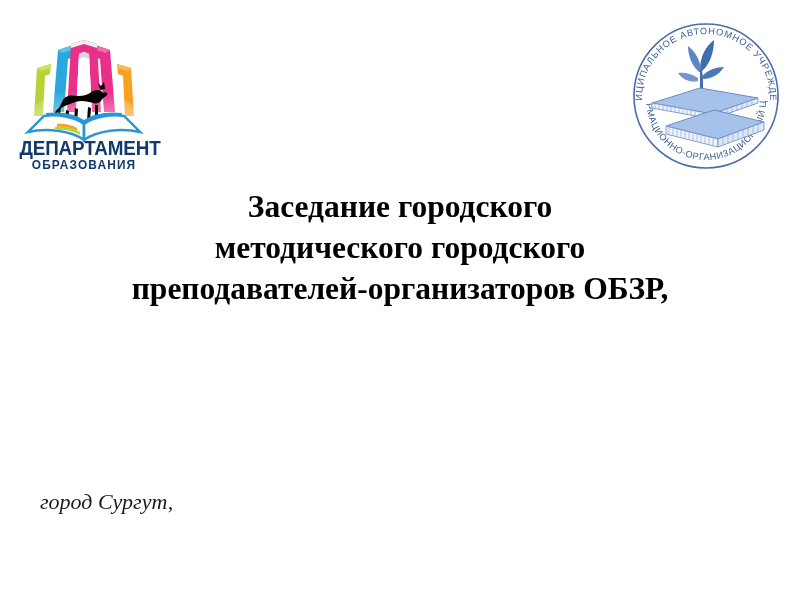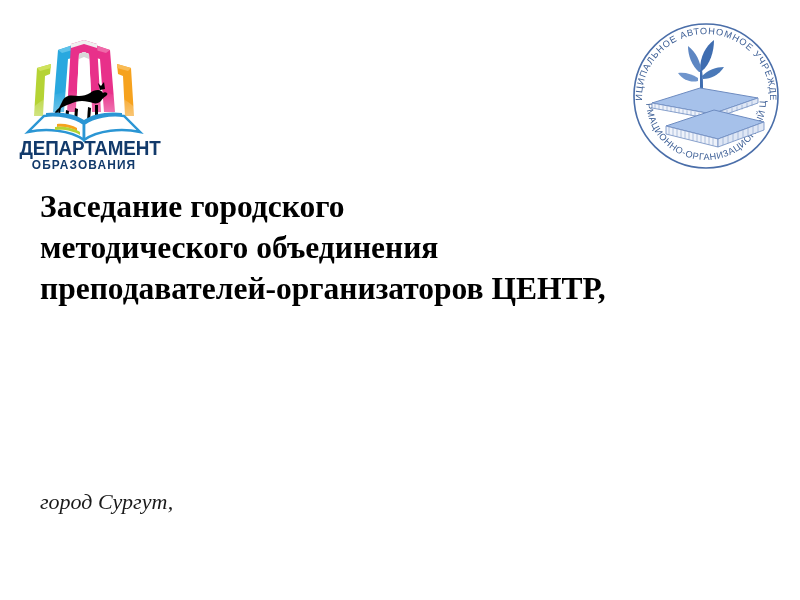--- a/index.html
+++ b/index.html
@@ -60,20 +60,21 @@
     height: 168px;
   }
   #mau-seal svg { display: block; width: 168px; height: 168px; }
 
   
   #title-block {
     position: absolute;
     left: 40px;
     top: 186px;
     width: 720px;
+    text-align: center;
   }
   #title-block .tline {
     font-family: "Liberation Serif", "DejaVu Serif", serif;
     font-weight: bold;
     font-size: 31.5px;
     line-height: 41px;
     color: #000000;
     white-space: nowrap;
   }
 
@@ -246,21 +247,21 @@
             <line x1="126" y1="120" x2="126" y2="127.8"></line>
           <line x1="131" y1="118.2" x2="131" y2="126"></line>
             <line x1="136" y1="116.4" x2="136" y2="124.2"></line>
         </g>
       </g>
     </svg>
   </div>
 
   <div id="title-block">
     <div class="tline">Заседание городского</div>
-    <div class="tline">методического объединения</div>
-    <div class="tline">преподавателей-организаторов ЦЕНТР,</div>
+    <div class="tline">методического городского</div>
+    <div class="tline">преподавателей-организаторов ОБЗР,</div>
   </div>
 
   <div id="footer-block">
     <div class="fline">город Сургут,</div>
   </div>
 
 </div>
 
 </body></html>

